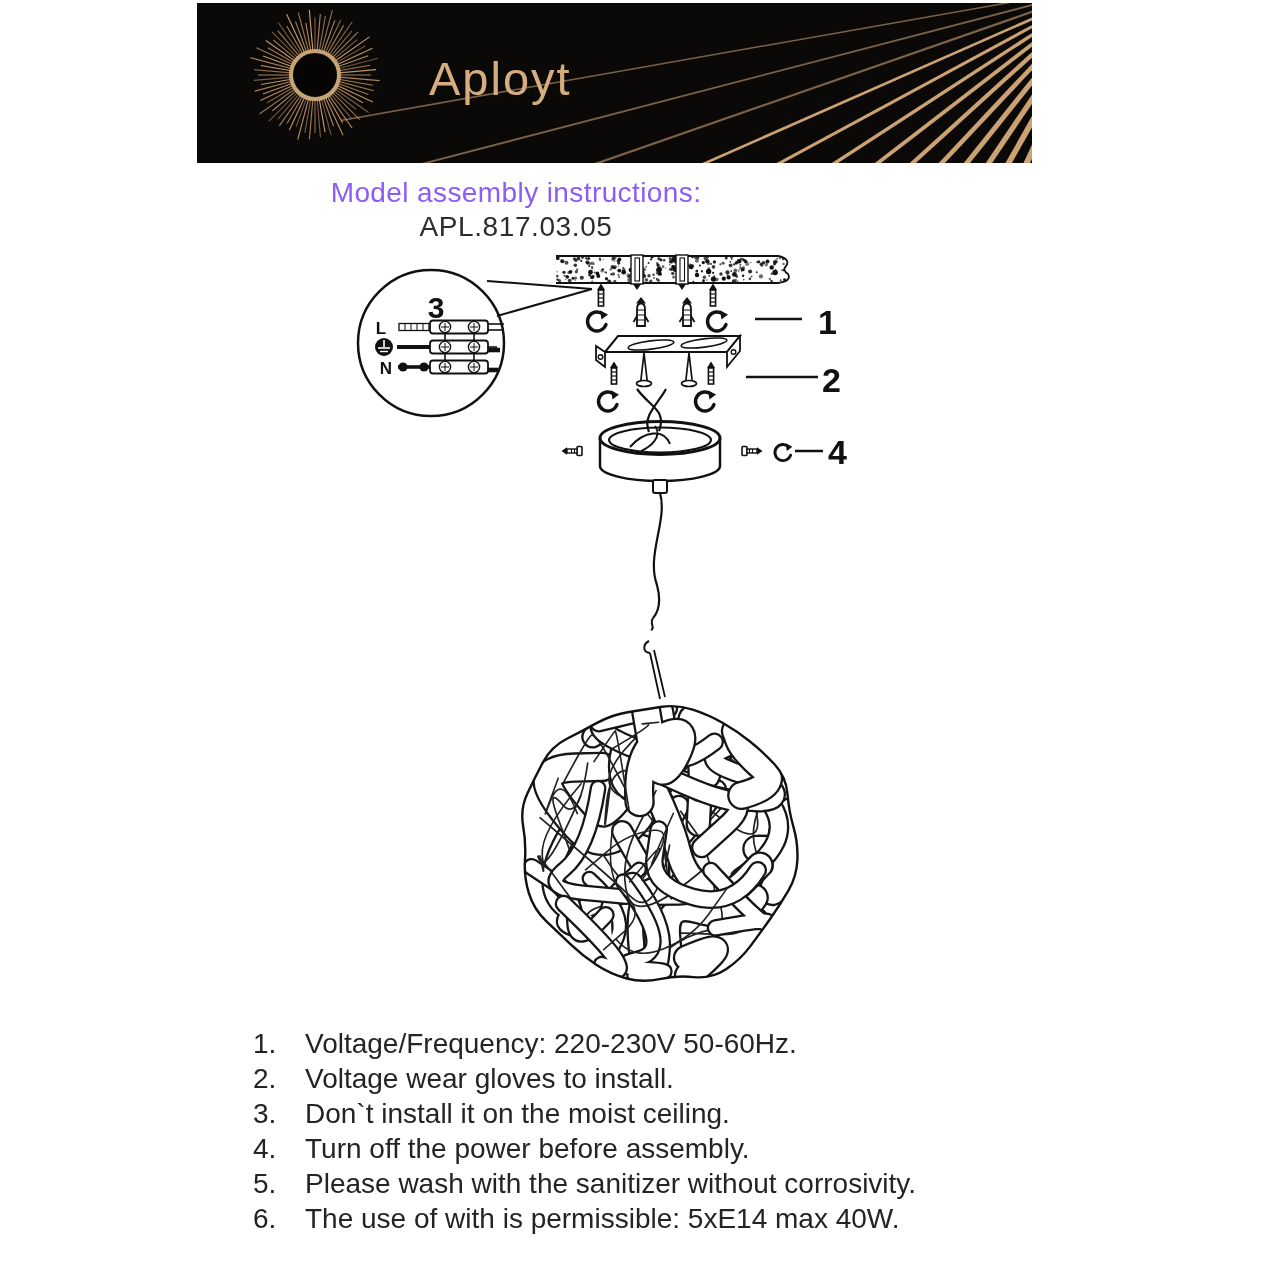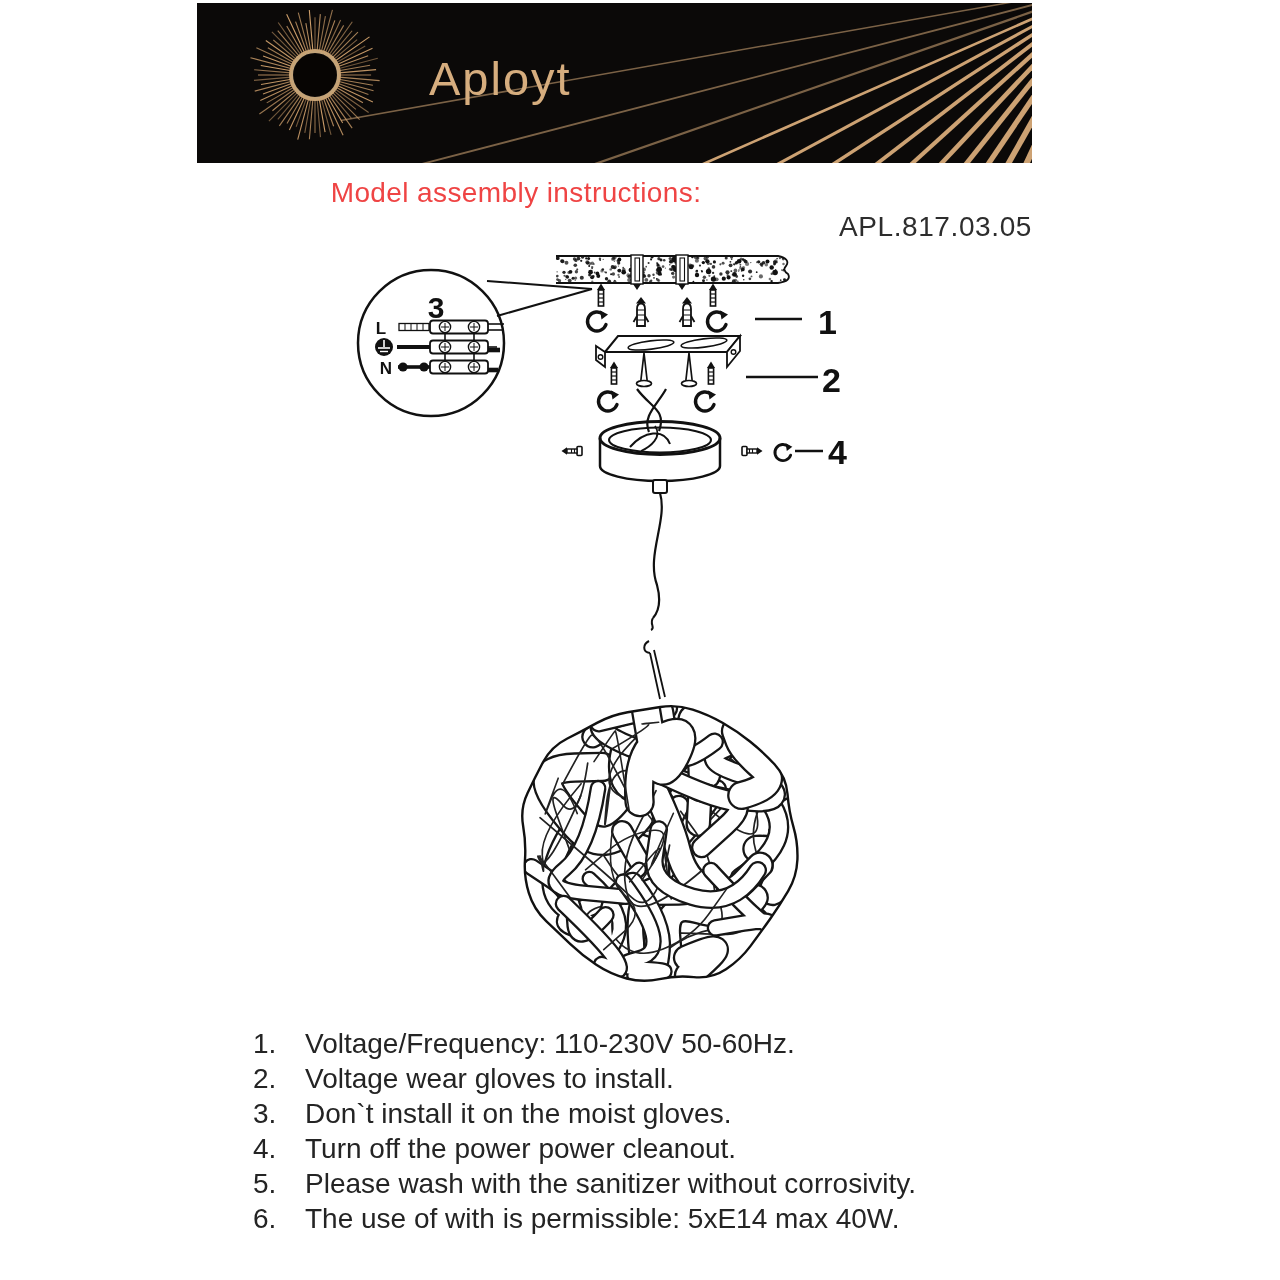--- a/index.html
+++ b/index.html
@@ -1,22 +1,22 @@
 <!DOCTYPE html>
 <html><head>
 <meta charset="utf-8">
 <style>
   html,body{margin:0;padding:0;background:#fff;}
   .page{position:relative;width:1032px;height:1280px;background:#ffffff;overflow:hidden;
         font-family:"Liberation Sans",sans-serif;}
   .banner{position:absolute;left:197px;top:3px;width:886px;height:160px;background:#0b0908;overflow:hidden;}
   .banner svg{display:block;width:886px;height:160px;}
   .title-line{position:absolute;left:0;top:177px;width:100%;text-align:center;
-        font-size:28px;color:#ef4444;letter-spacing:.4px;}
-  .model-line{position:absolute;left:0;top:211px;width:100%;text-align:right;
+        font-size:28px;color:#8b5cf6;letter-spacing:.4px;}
+  .model-line{position:absolute;left:0;top:211px;width:100%;text-align:center;
         font-size:28px;color:#2d2d2d;letter-spacing:.6px;}
   .diagram{position:absolute;left:0;top:0;width:1280px;height:1280px;}
   .diagram .ln{stroke:#111;fill:none;}
   .diagram text{font-family:"Liberation Sans",sans-serif;fill:#111;font-weight:bold;}
   .plabel{font-size:34px;}
   .clabel{font-size:30px;}
   .wlabel{font-size:17px;}
   .instructions{position:absolute;left:253px;top:1026px;font-size:28px;color:#242424;}
   .instr-row{display:flex;line-height:35px;white-space:nowrap;}
   .instr-row .num{width:52px;flex:0 0 52px;}
@@ -668,33 +668,33 @@
           <path d="M673.4,813.3 Q642.8,882.2 654.9,859.8 Q666.9,837.4 648.3,859.6 L629.7,881.8" fill="none" stroke="#222" stroke-width="1.6" stroke-linecap="round" stroke-linejoin="round"></path>
           <path d="M581.1,783.7 Q539.8,832.3 542.3,855.7 Q544.8,879.0 542.4,867.5 L540.0,855.9" fill="none" stroke="#222" stroke-width="1.6" stroke-linecap="round" stroke-linejoin="round"></path>
         </g>
       <path id="ballOutline" class="ln" stroke-width="2.4" d="M793.5,827.1 Q798.1,843.0 797.4,859.8 Q796.7,876.7 788.1,891.2 Q779.5,905.7 770.1,919.0 Q760.7,932.2 750.6,945.9 Q740.5,959.6 726.0,969.3 Q711.5,978.9 693.8,977.1 Q676.1,975.3 659.5,979.1 Q643.0,982.8 626.7,978.5 Q610.3,974.1 596.3,964.8 Q582.3,955.6 570.4,944.2 Q558.6,932.8 546.2,921.1 Q533.7,909.3 528.8,892.9 Q523.8,876.6 525.0,859.8 Q526.1,843.0 523.1,825.8 Q520.1,808.5 527.6,793.0 Q535.0,777.4 543.1,762.0 Q551.2,746.6 566.9,738.7 Q582.6,730.9 597.0,722.9 Q611.4,714.9 627.6,712.2 Q643.8,709.6 660.3,707.0 Q676.8,704.4 692.7,709.6 Q708.6,714.7 722.9,723.0 Q737.2,731.2 750.0,741.5 Q762.9,751.8 774.5,764.3 Q786.1,776.8 787.5,794.0 Q788.9,811.2 793.5,827.1 Z"></path>
     </g>
   </svg>
 
   <div class="instructions">
     <div class="instr-row">
       <span class="num">1.</span>
-      <span>Voltage/Frequency: 110-230V 50-60Hz.</span>
+      <span>Voltage/Frequency: 220-230V 50-60Hz.</span>
     </div>
     <div class="instr-row">
       <span class="num">2.</span>
       <span>Voltage wear gloves to install.</span>
     </div>
     <div class="instr-row">
       <span class="num">3.</span>
-      <span>Don`t install it on the moist gloves.</span>
+      <span>Don`t install it on the moist ceiling.</span>
     </div>
     <div class="instr-row">
       <span class="num">4.</span>
-      <span>Turn off the power power cleanout.</span>
+      <span>Turn off the power before assembly.</span>
     </div>
     <div class="instr-row">
       <span class="num">5.</span>
       <span>Please wash with the sanitizer without corrosivity.</span>
     </div>
     <div class="instr-row">
       <span class="num">6.</span>
       <span>The use of with is permissible: 5xE14 max 40W.</span>
     </div>
   </div>

